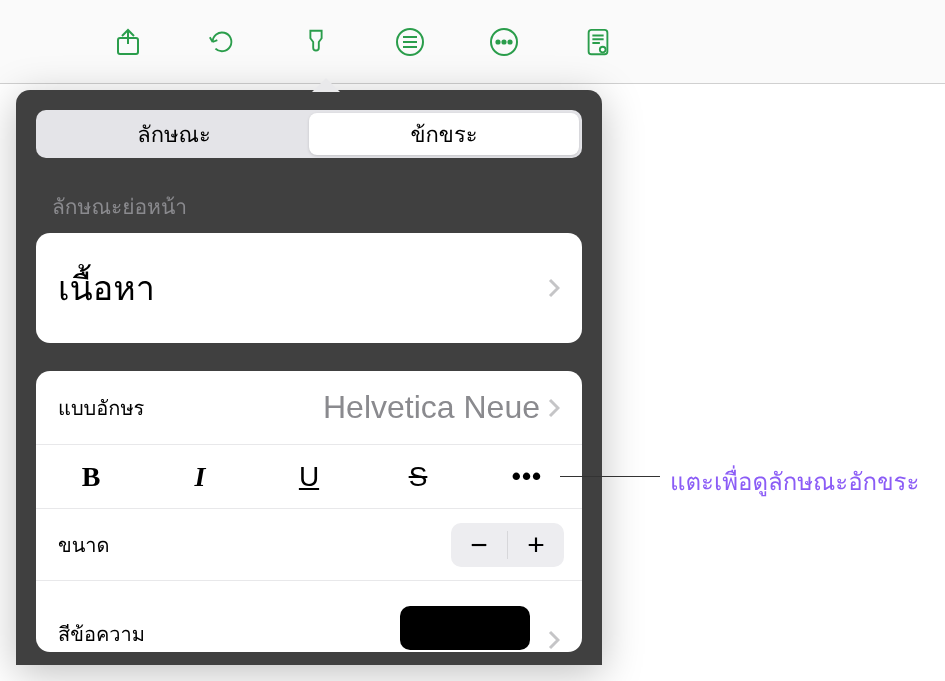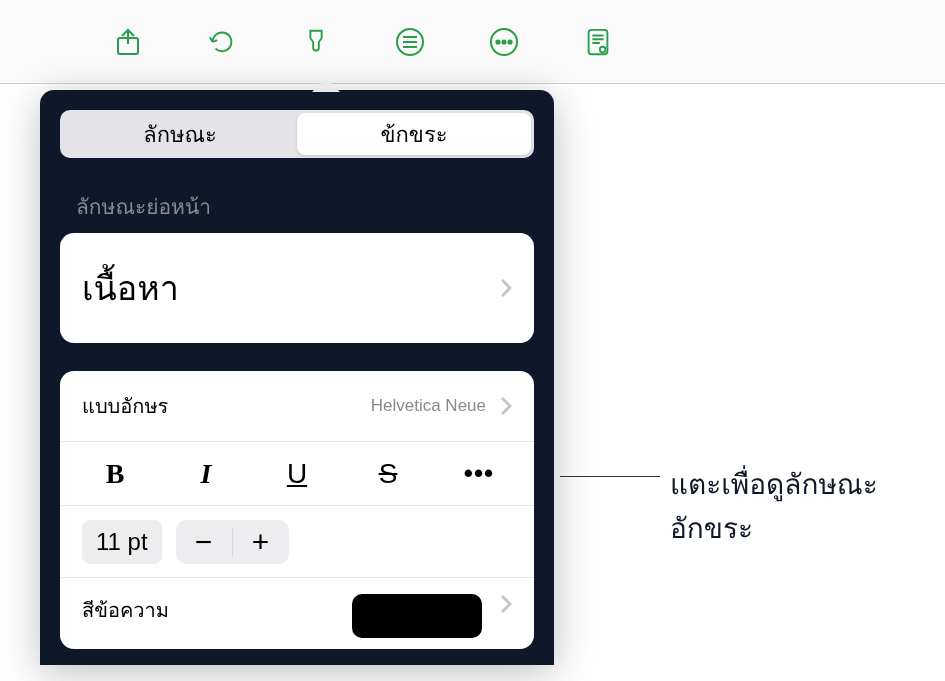--- a/index.html
+++ b/index.html
@@ -42,24 +42,24 @@
       border-left: 14px solid transparent;
       border-right: 14px solid transparent;
       border-bottom: 14px solid #e9e9eb;
       z-index: 10;
     }
     
     
     .popover {
       position: absolute;
       top: 90px;
-      left: 40px;
-      width: 514px;
+      left: 16px;
+      width: 586px;
       height: 575px;
-      background: #0f172a;
+      background: #404040;
       border-radius: 14px 14px 0 0;
       box-shadow: 0 8px 40px rgba(0,0,0,0.25);
       overflow: hidden;
     }
     
     
     .segmented {
       margin: 20px 20px 0 20px;
       background: #e4e4e8;
       border-radius: 10px;
@@ -99,21 +99,21 @@
     .row {
       display: flex;
       align-items: center;
       padding: 18px 22px;
       min-height: 70px;
       position: relative;
     }
     
     .row-title { font-size: 30px; flex: 1; }
     .row-label { font-size: 20px; flex: 1; color: #000; }
-    .row-value { font-size: 17px; color: #8a8a8e; margin-right: 14px; }
+    .row-value { font-size: 32px; color: #8a8a8e; margin-right: 8px; }
     
     .chevron {
       width: 12px; height: 20px;
       color: #c5c5c7;
     }
     .chevron svg { stroke: #c5c5c7; stroke-width: 3; fill: none; }
     
     .big-row { padding: 28px 22px; }
     .big-row .row-title { font-size: 34px; }
     
@@ -175,22 +175,22 @@
     }
     .stepper-divider {
       width: 1px;
       background: #d7d7da;
       margin: 8px 0;
     }
     
     
     .color-row {
       display: flex;
-      align-items: flex-start;
-      padding: 16px 22px;
+      align-items: flex-end;
+      padding: 2px 22px;
       border-top: 1px solid #e8e8ea;
       height: 72px;
     }
     .color-swatch {
       width: 130px;
       height: 44px;
       border-radius: 10px;
       margin-right: 18px;
     }
     
@@ -200,22 +200,22 @@
       top: 476px;
       left: 560px;
       width: 100px;
       height: 1px;
       background: #333;
     }
     .callout-text {
       position: absolute;
       top: 462px;
       left: 670px;
-      font-size: 28px;
-      color: #0f172a;
+      font-size: 24px;
+      color: #8b5cf6;
     }
   </style>
 </head>
 <body>
 
 <div class="toolbar">
   <div class="toolbar-icon">
     <svg viewBox="0 0 32 32" width="32" height="32">
         <rect x="6" y="12" width="20" height="16" rx="2"></rect>
         <path d="M16 4v14M10 10l6-6 6 6"></path>
@@ -290,21 +290,21 @@
 
     <div class="format-row">
       <div class="fmt-btn fmt-b">B</div>
       <div class="fmt-btn fmt-i">I</div>
       <div class="fmt-btn fmt-u">U</div>
       <div class="fmt-btn fmt-s">S</div>
       <div class="fmt-btn fmt-more">•••</div>
     </div>
 
     <div class="size-row">
-      <div class="size-value-chip">11 pt</div>
+      <div class="row-label">ขนาด</div>
       <div class="stepper">
         <div class="stepper-btn">−</div>
         <div class="stepper-divider"></div>
         <div class="stepper-btn">+</div>
       </div>
     </div>
 
     <div class="color-row">
       <div class="row-label">สีข้อความ</div>
       <div class="color-swatch" style="background:#000000"></div>

